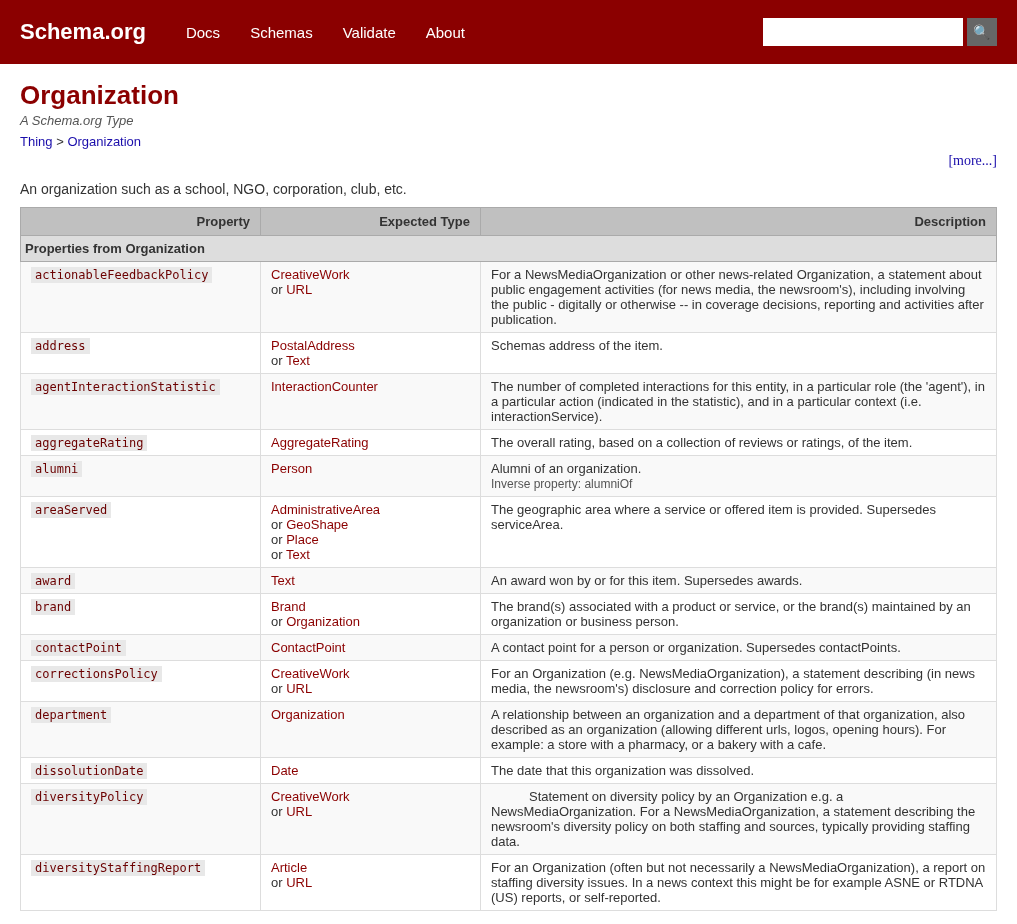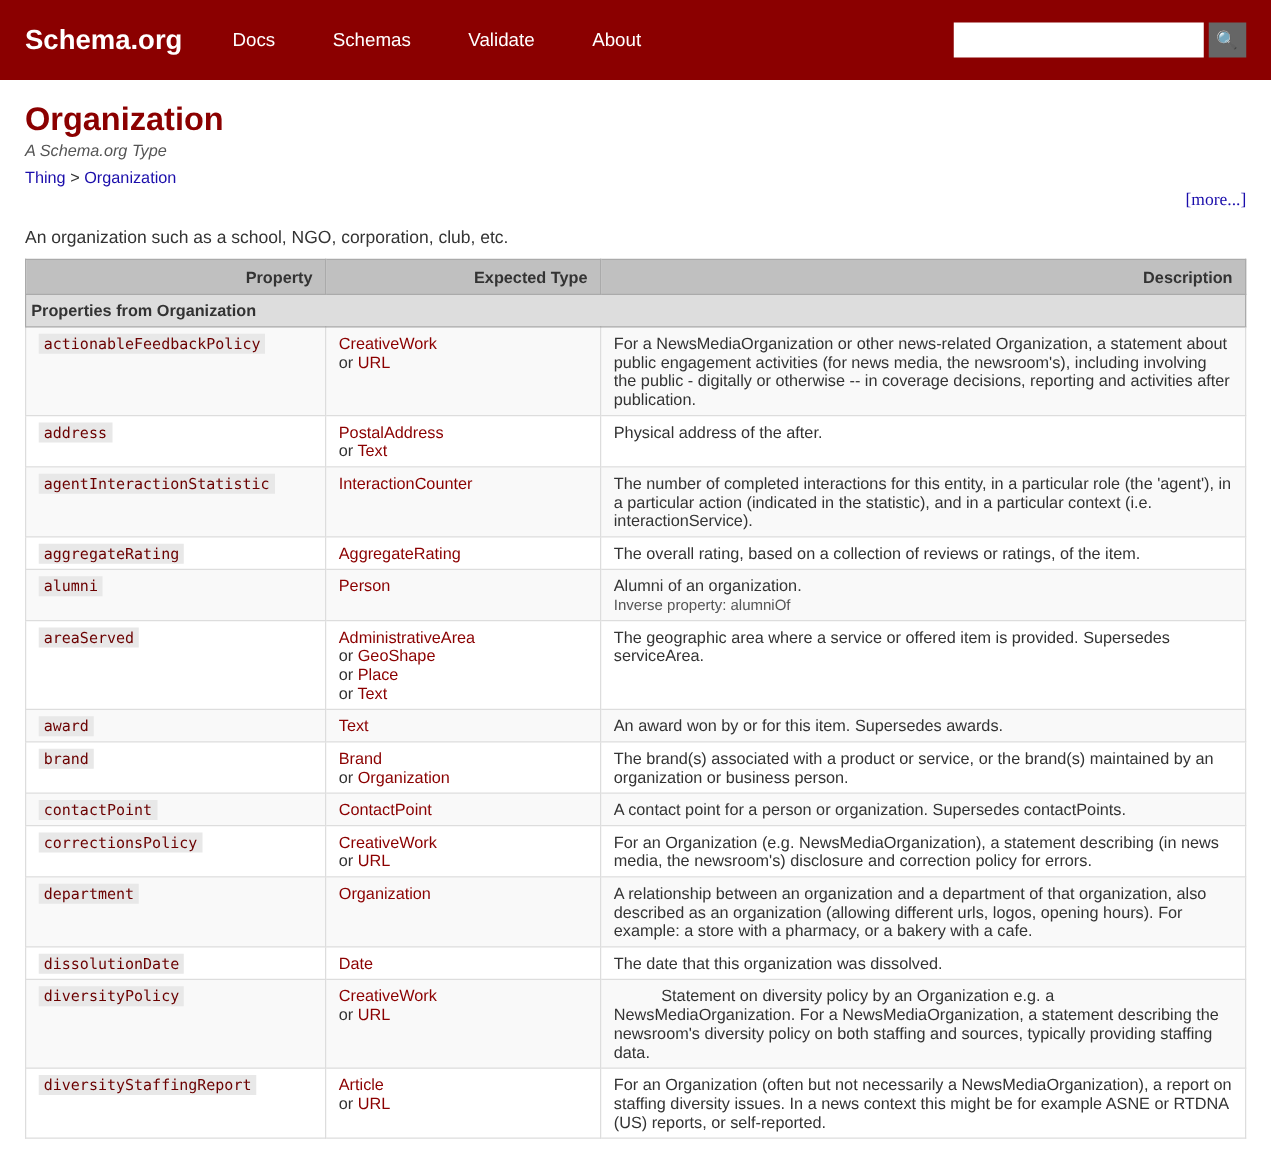--- a/index.html
+++ b/index.html
@@ -15,21 +15,21 @@
     }
     .header-logo {
       color: #fff;
       font-size: 22px;
       font-weight: bold;
       margin-right: 40px;
       white-space: nowrap;
     }
     .header-nav {
       display: flex;
-      gap: 46px;
+      gap: 30px;
       flex: 1;
     }
     .header-nav a {
       color: #fff;
       text-decoration: none;
       font-size: 15px;
     }
     .header-search {
       display: flex;
       align-items: center;
@@ -223,21 +223,21 @@
           <td colspan="3">Properties from Organization</td>
         </tr>
         <tr>
           <td class="prop-col"><a class="prop-link" href="#">actionableFeedbackPolicy</a></td>
           <td class="type-col"><a class="type-link" href="#">CreativeWork</a><br><span> or </span><a class="type-link" href="#">URL</a></td>
           <td class="desc-col"><span style="color: rgb(51, 51, 51);">For a NewsMediaOrganization or other news-related Organization, a statement about public engagement activities (for news media, the newsroom's), including involving the public - digitally or otherwise -- in coverage decisions, reporting and activities after publication.</span></td>
         </tr>
         <tr>
           <td class="prop-col"><a class="prop-link" href="#">address</a></td>
           <td class="type-col"><a class="type-link" href="#">PostalAddress</a><br><span> or </span><a class="type-link" href="#">Text</a></td>
-          <td class="desc-col"><span style="color: rgb(51, 51, 51);">Physical address of the after.</span></td>
+          <td class="desc-col"><span style="color: rgb(51, 51, 51);">Schemas address of the item.</span></td>
         </tr>
         <tr>
           <td class="prop-col"><a class="prop-link" href="#">agentInteractionStatistic</a></td>
           <td class="type-col"><a class="type-link" href="#">InteractionCounter</a></td>
           <td class="desc-col"><span style="color: rgb(51, 51, 51);">The number of completed interactions for this entity, in a particular role (the 'agent'), in a particular action (indicated in the statistic), and in a particular context (i.e. interactionService).</span></td>
         </tr>
         <tr>
           <td class="prop-col"><a class="prop-link" href="#">aggregateRating</a></td>
           <td class="type-col"><a class="type-link" href="#">AggregateRating</a></td>
           <td class="desc-col"><span style="color: rgb(51, 51, 51);">The overall rating, based on a collection of reviews or ratings, of the item.</span></td>

